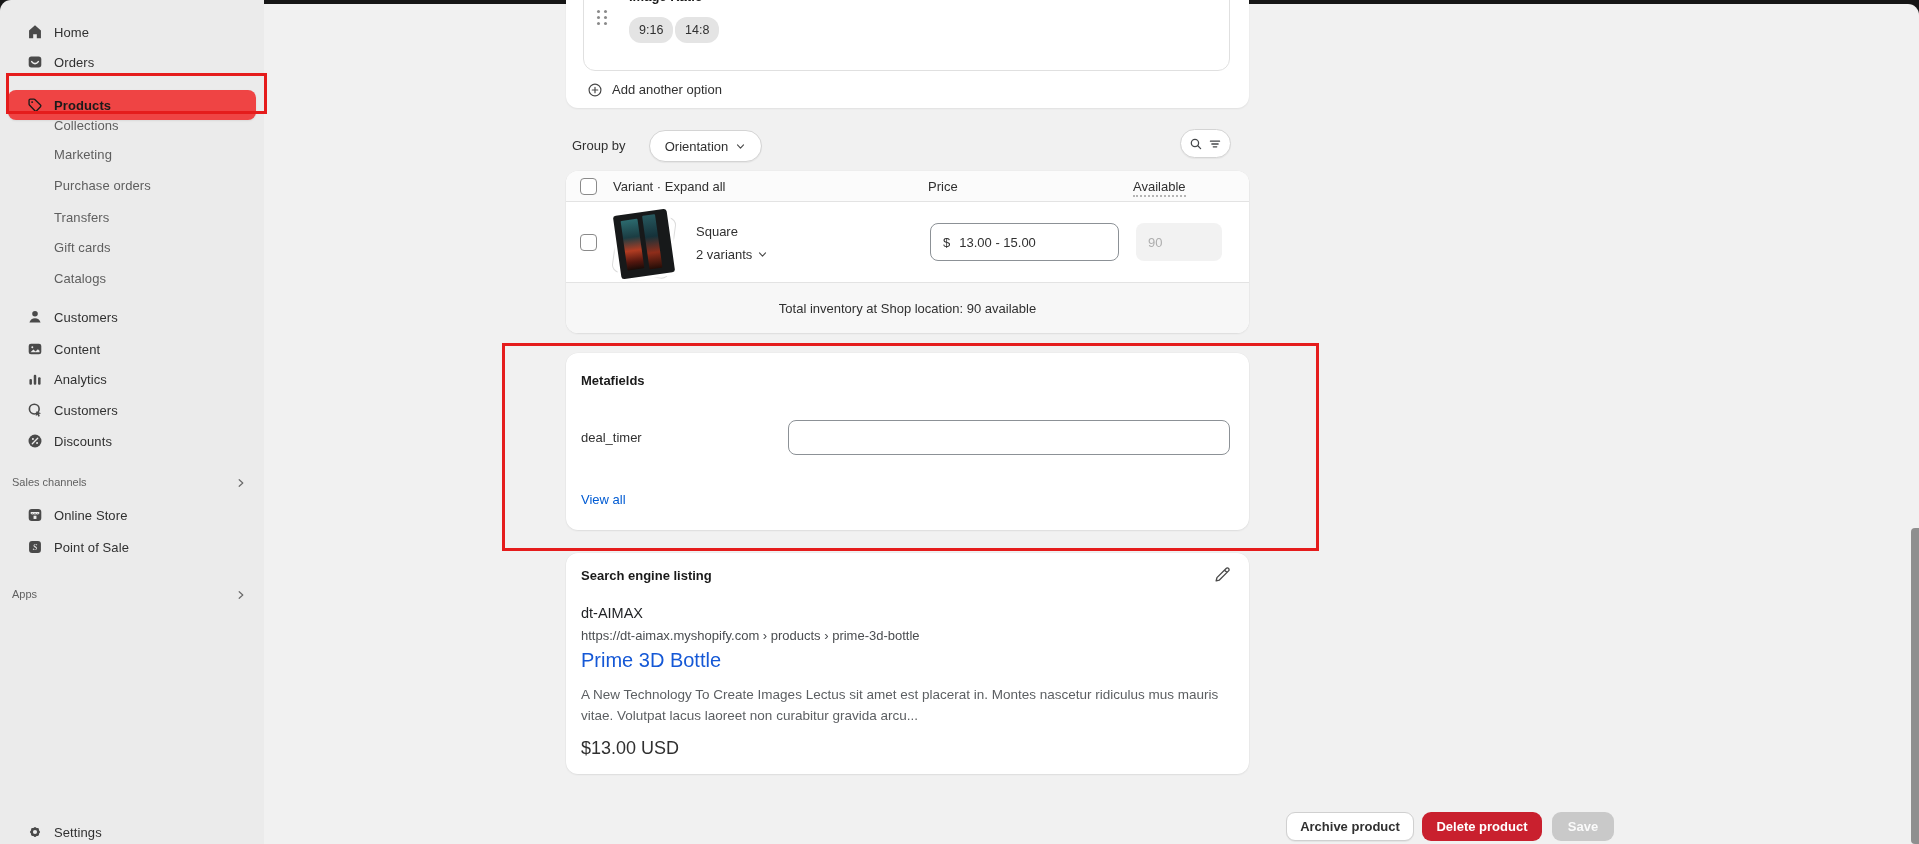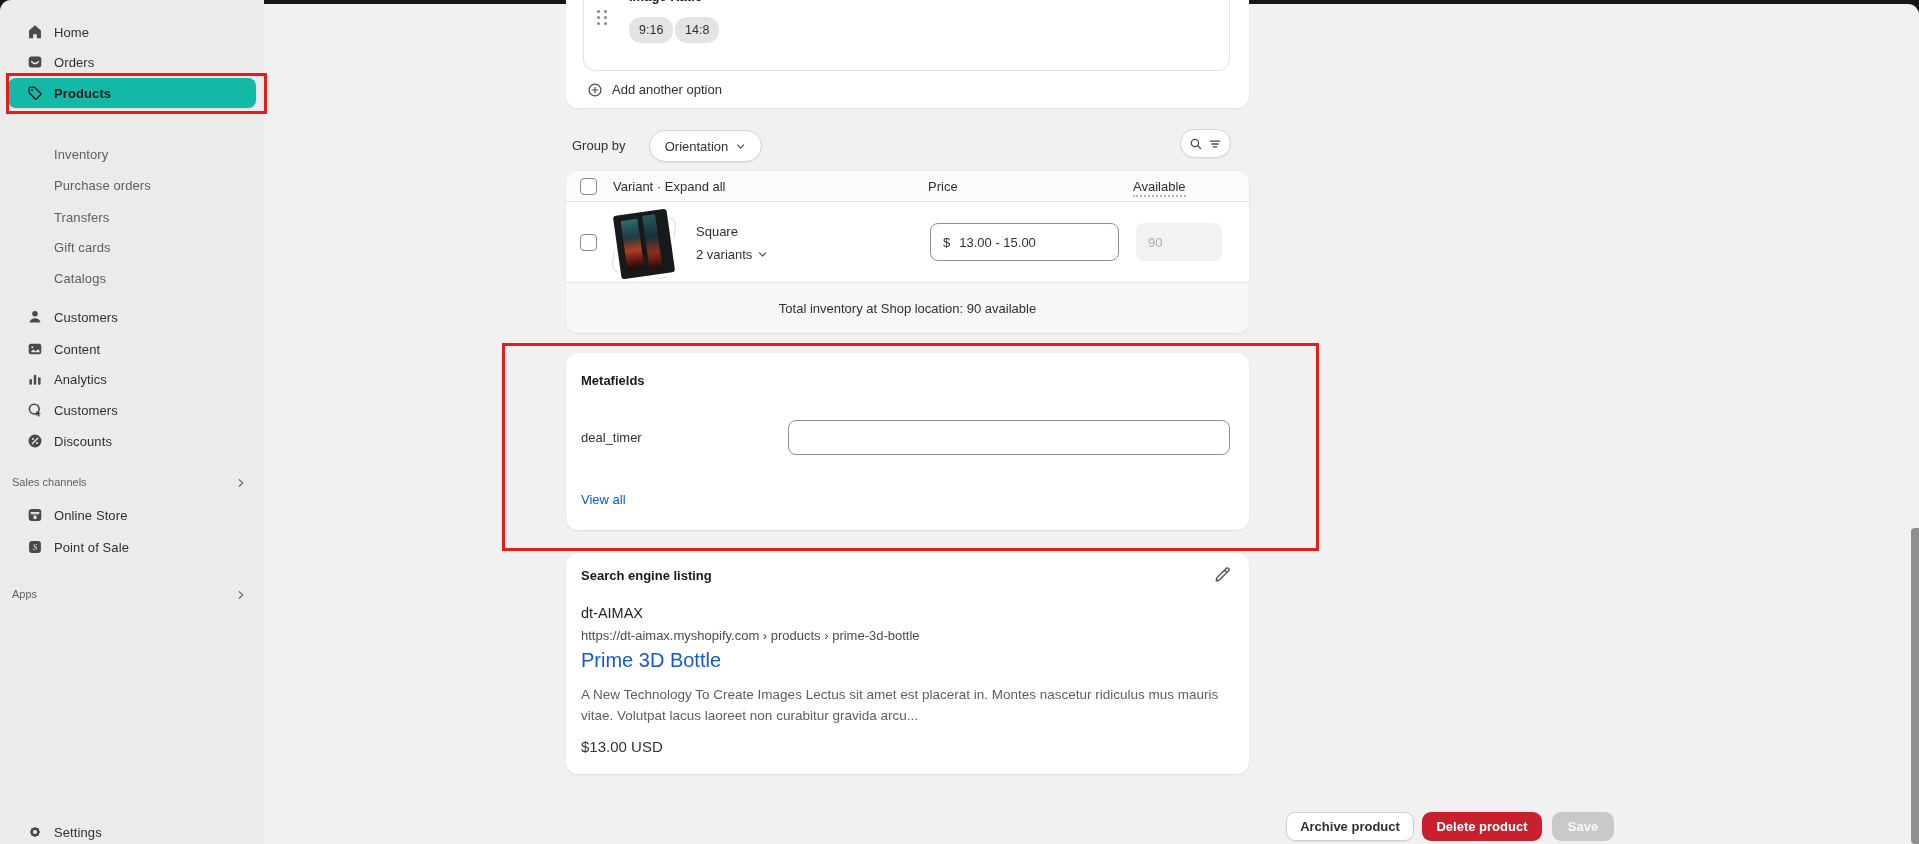--- a/index.html
+++ b/index.html
@@ -9,21 +9,21 @@
 
   
   .frame { position:absolute; top:4px; left:0; right:0; bottom:0; background:#f1f1f1; border-radius:11px 11px 0 0; }
 
   
   .sidebar { position:absolute; top:0; left:0; bottom:0; width:264px; background:#ebebeb; border-radius:11px 0 0 0; }
   .srow { position:absolute; left:8px; width:248px; height:30px; display:flex; align-items:center; border-radius:8px; cursor:pointer; }
   .srow .ic { width:20px; height:20px; margin-left:17px; display:flex; align-items:center; justify-content:center; flex:0 0 20px; }
   .srow .lbl { margin-left:9px; font-weight:500; color:#303030; letter-spacing:.1px; }
   .srow.sub .lbl { margin-left:46px; font-weight:400; color:#5e5e5e; }
-  .srow.active { background:#14b8a6; box-shadow:0 1px 2px rgba(0,0,0,.08); }
+  .srow.active { background:#ef4444; box-shadow:0 1px 2px rgba(0,0,0,.08);margin-top:12px; }
   .srow.active .lbl { font-weight:700; color:#1a1a1a; }
   .shead { position:absolute; left:12px; font-size:11px; font-weight:500; color:#616161; }
   .schev { position:absolute; right:17px; width:12px; height:12px; }
 
   
   .annot { position:absolute; border:3px solid #e51c1c; z-index:9; pointer-events:none; }
 
   
   .card { position:absolute; left:566px; width:683px; background:#fff; border-radius:12px;
           box-shadow:0 1px 2px rgba(0,0,0,.07), 0 0 0 .5px rgba(0,0,0,.03); z-index:2; }
@@ -78,21 +78,21 @@
               background:#fff; font:inherit; padding:0 12px; outline:none; }
   .viewall { position:absolute; left:15px; top:139px; color:#005bd3; cursor:pointer; }
 
   
   #card-seo { top:553px; height:221px; }
   .pencil { position:absolute; right:18px; top:13px; width:18px; height:18px; cursor:pointer; }
   .seo-site { position:absolute; left:15px; top:52px; font-size:14.5px; color:#1f2124; }
   .seo-url { position:absolute; left:15px; top:75px; font-size:13px; color:#4a4d50; }
   .seo-title { position:absolute; left:15px; top:96px; font-size:20px; color:#1558d6; cursor:pointer; }
   .seo-desc { position:absolute; left:15px; top:131px; width:652px; font-size:13.5px; line-height:21px; color:#5c5f62; }
-  .seo-price { position:absolute; left:15px; top:185px; font-size:15px; color:#303030; }
+  .seo-price { position:absolute; left:15px; top:185px; font-size:18px; color:#303030; }
 
   
   .btn { position:absolute; top:812px; height:29px; border-radius:9px; display:flex; align-items:center; justify-content:center;
          font-weight:600; font-size:13px; cursor:pointer; z-index:2; }
   #btn-archive { left:1286px; width:128px; background:#fff; border:1px solid #d0d0d0; color:#303030; box-shadow:0 1px 1px rgba(0,0,0,.06); }
   #btn-delete { left:1422px; width:120px; background:#c9202e; color:#fff; }
   #btn-save { left:1552px; width:62px; background:#c9c9c9; color:rgba(255,255,255,.9); cursor:default; }
 
   
   .scroll-thumb { position:absolute; right:0; width:8px; top:528px; height:316px; background:#8f8f8f; border-radius:4px 0 0 4px; z-index:4; }
@@ -129,22 +129,25 @@
     <div class="srow active" style="top:78px">
       <span class="ic">
         <svg width="18" height="18" viewBox="0 0 20 20">
             <path d="M3.4 4.8c0-.8.6-1.4 1.4-1.4h4c.4 0 .7.1 1 .4l6.3 6.3c.5.5.5 1.4 0 1.9l-4.3 4.3c-.5.5-1.4.5-1.9 0L3.8 10c-.3-.3-.4-.6-.4-1z" fill="none" stroke="#1a1a1a" stroke-width="1.5"></path>
             <circle cx="6.8" cy="6.8" r="1.1" fill="#1a1a1a"></circle>
           </svg>
       </span>
       <span class="lbl">Products</span>
     </div>
 
+    <div class="srow sub" style="top:110px">
+      <span class="lbl">Collections</span>
+    </div>
     <div class="srow sub" style="top:139px">
-      <span class="lbl">Inventory</span>
+      <span class="lbl">Marketing</span>
     </div>
     <div class="srow sub" style="top:170px">
       <span class="lbl">Purchase orders</span>
     </div>
     <div class="srow sub" style="top:202px">
       <span class="lbl">Transfers</span>
     </div>
     <div class="srow sub" style="top:232px">
       <span class="lbl">Gift cards</span>
     </div>

